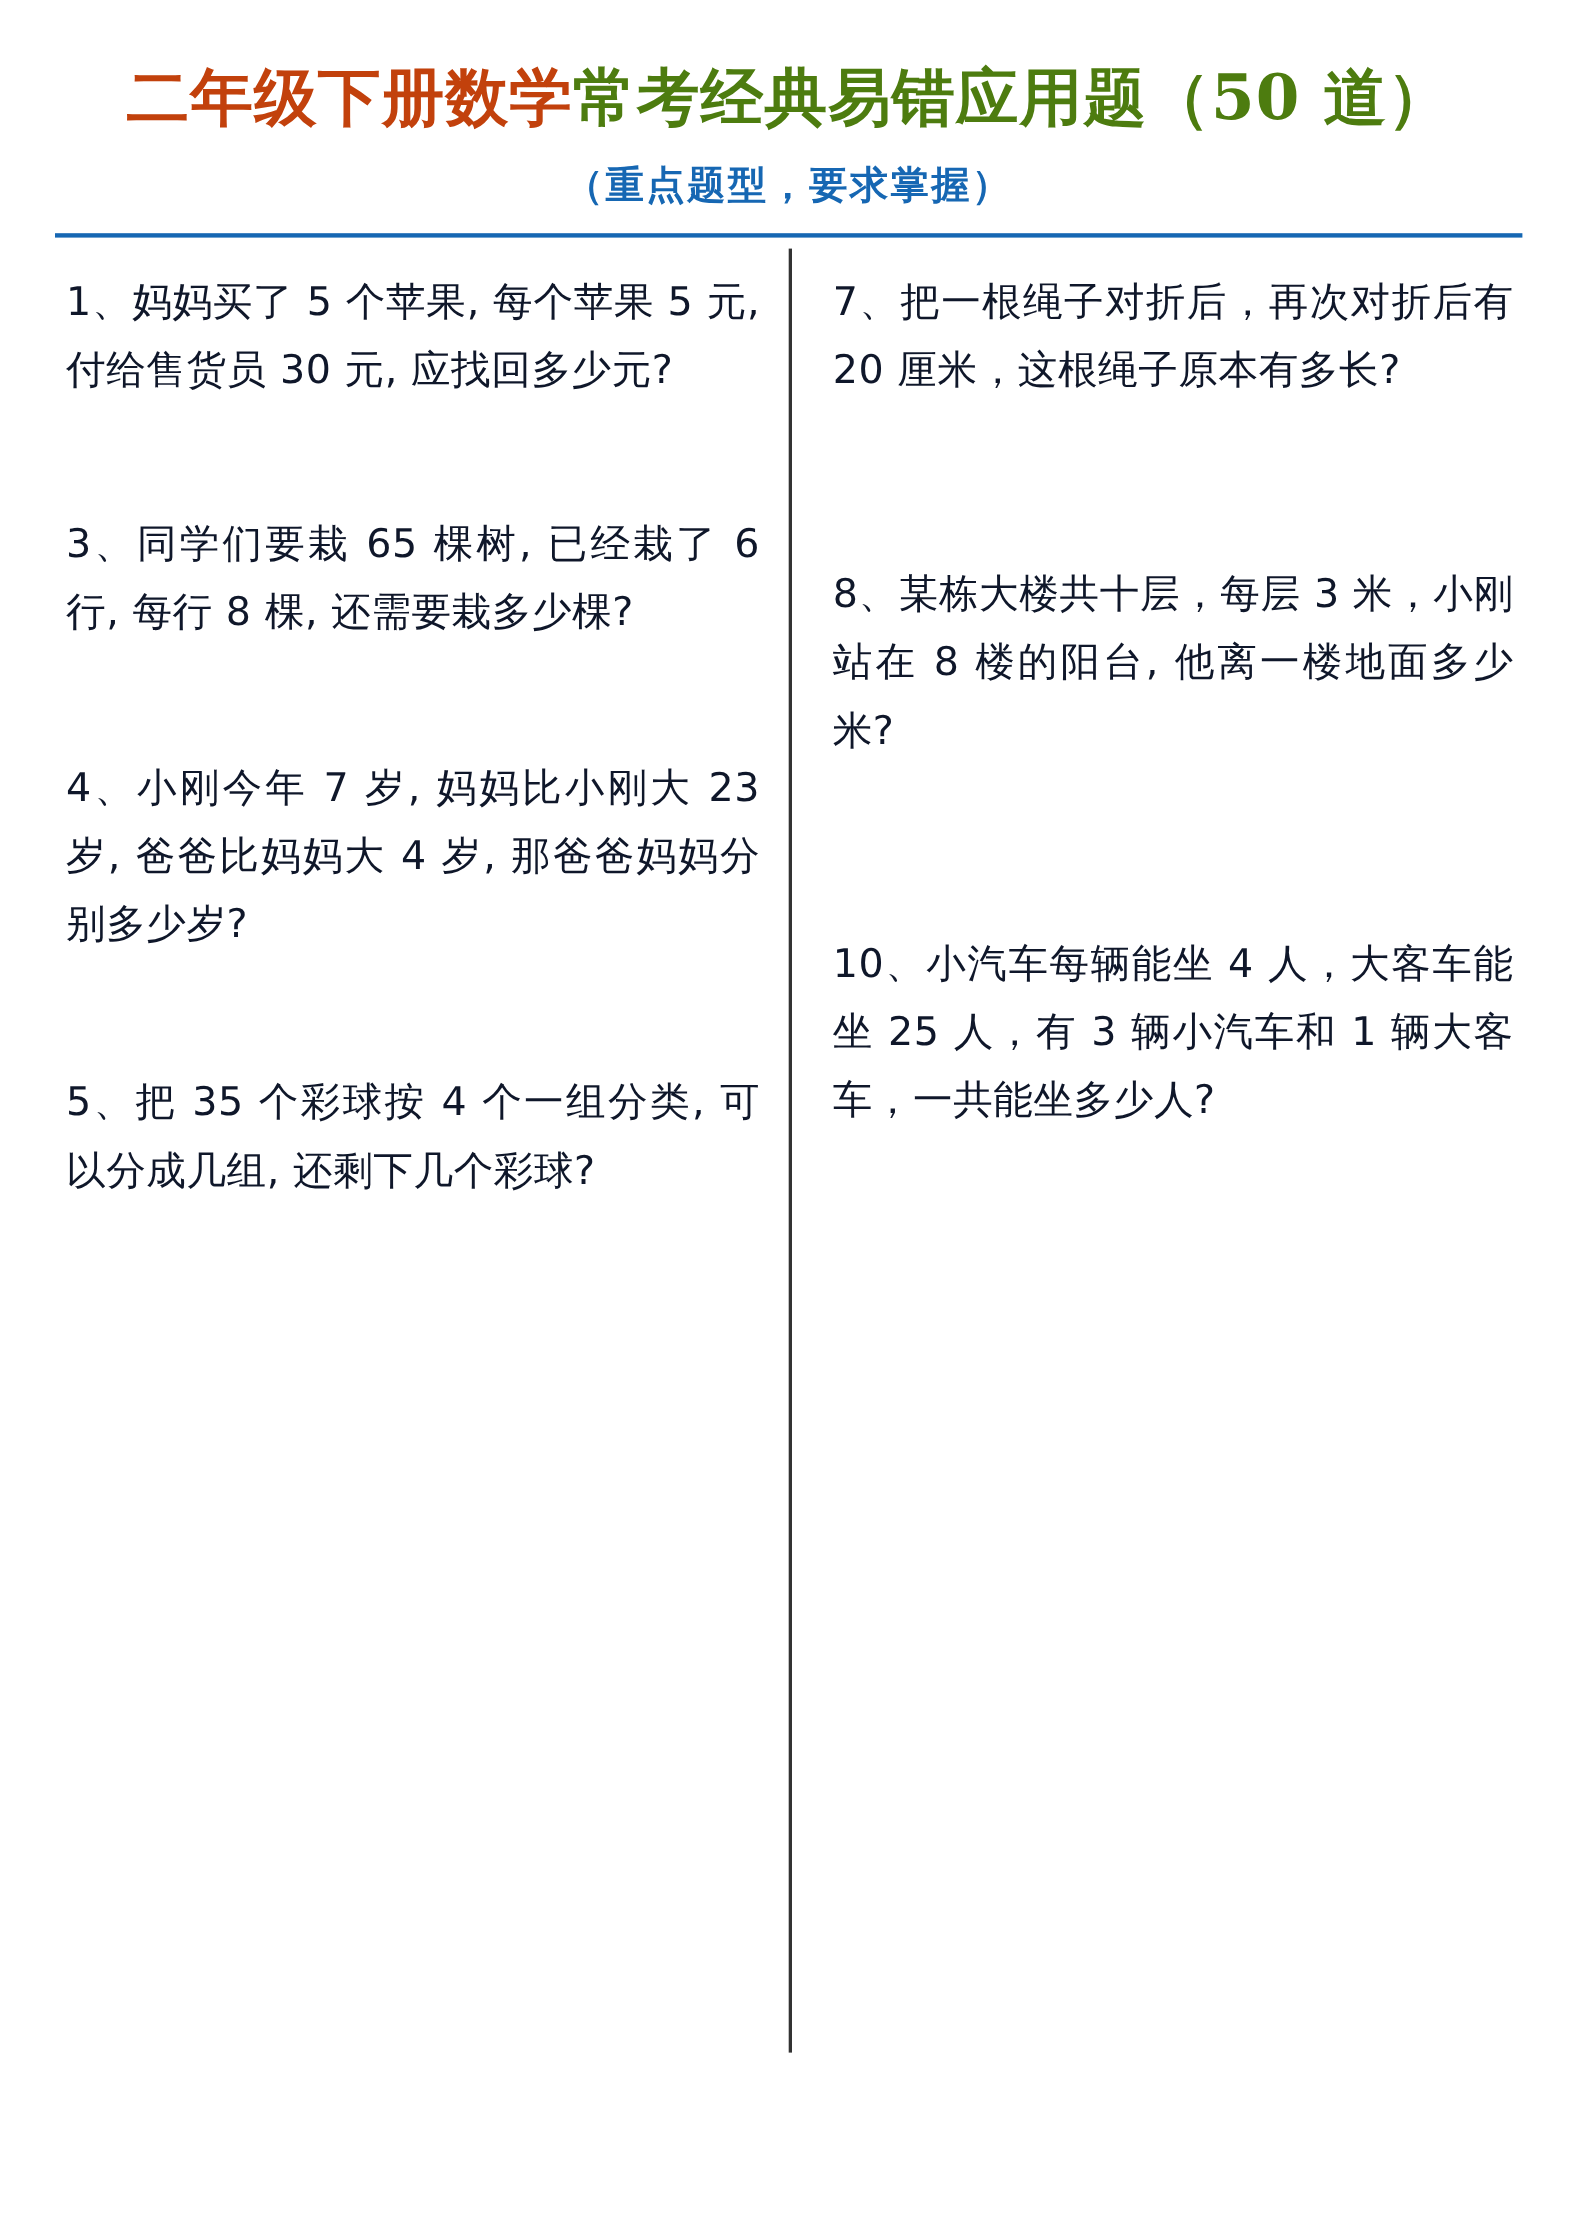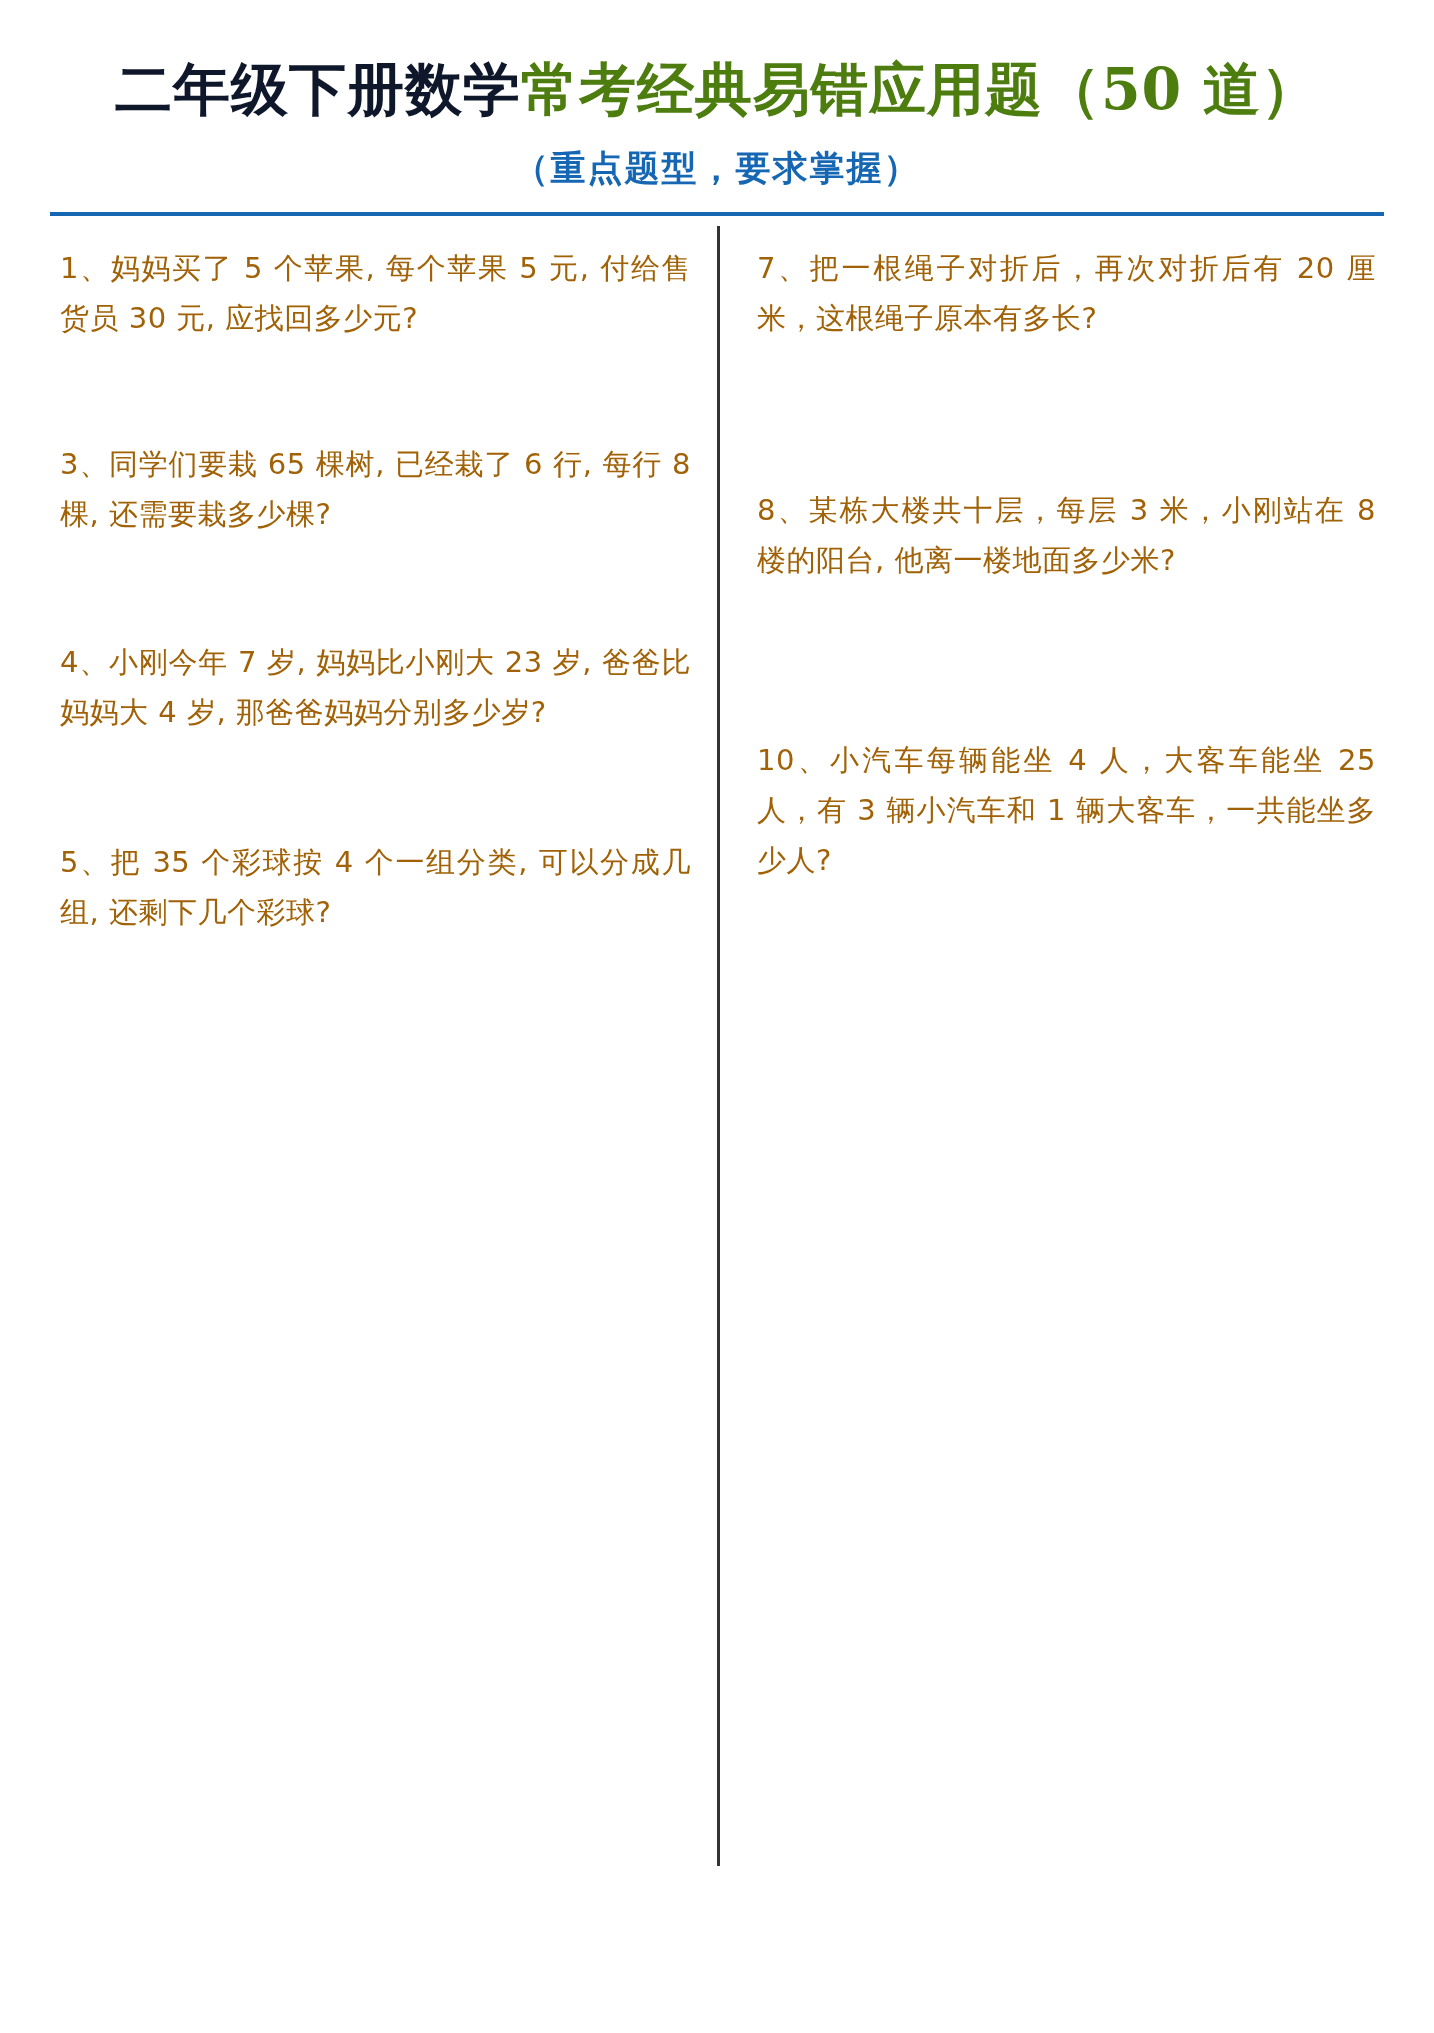--- a/index.html
+++ b/index.html
@@ -27,21 +27,21 @@
     font-family: "DejaVu Serif", serif;
     font-weight: bold;
     font-size: 57px;
     letter-spacing: 1px;
     white-space: nowrap;
     line-height: 1.2;
     margin: 0;
     padding: 0 0 0 0;
   }
   .title .t-black {
-    color: #0f172a;
+    color: #c2410c;
   }
   .title .t-red {
     color: #4d7c0f;
   }
   .subtitle {
     text-align: center;
     font-family: Liberation Serif, serif;
     font-weight: bold;
     font-size: 35px;
     color: #1667b3;
@@ -71,26 +71,26 @@
   }
   .vline {
     position: absolute;
     left: 50%;
     top: 0;
     width: 3px;
     height: 1640px;
     background: #333333;
   }
   .q {
-    font-size: 29px;
+    font-size: 36px;
     line-height: 1.72;
     letter-spacing: 0.5px;
     text-align: justify;
     font-family: "DejaVu Sans", sans-serif;
-    color: #a16207;
+    color: #0f172a;
   }
   
   .col.left .q:nth-child(1) { margin-bottom: 96px; }
   .col.left .q:nth-child(2) { margin-bottom: 98px; }
   .col.left .q:nth-child(3) { margin-bottom: 100px; }
   .col.left .q:nth-child(4) { margin-bottom: 140px; }
 
   .col.right .q:nth-child(1) { margin-bottom: 142px; }
   .col.right .q:nth-child(2) { margin-bottom: 150px; }
   .col.right .q:nth-child(3) { margin-bottom: 88px; }

